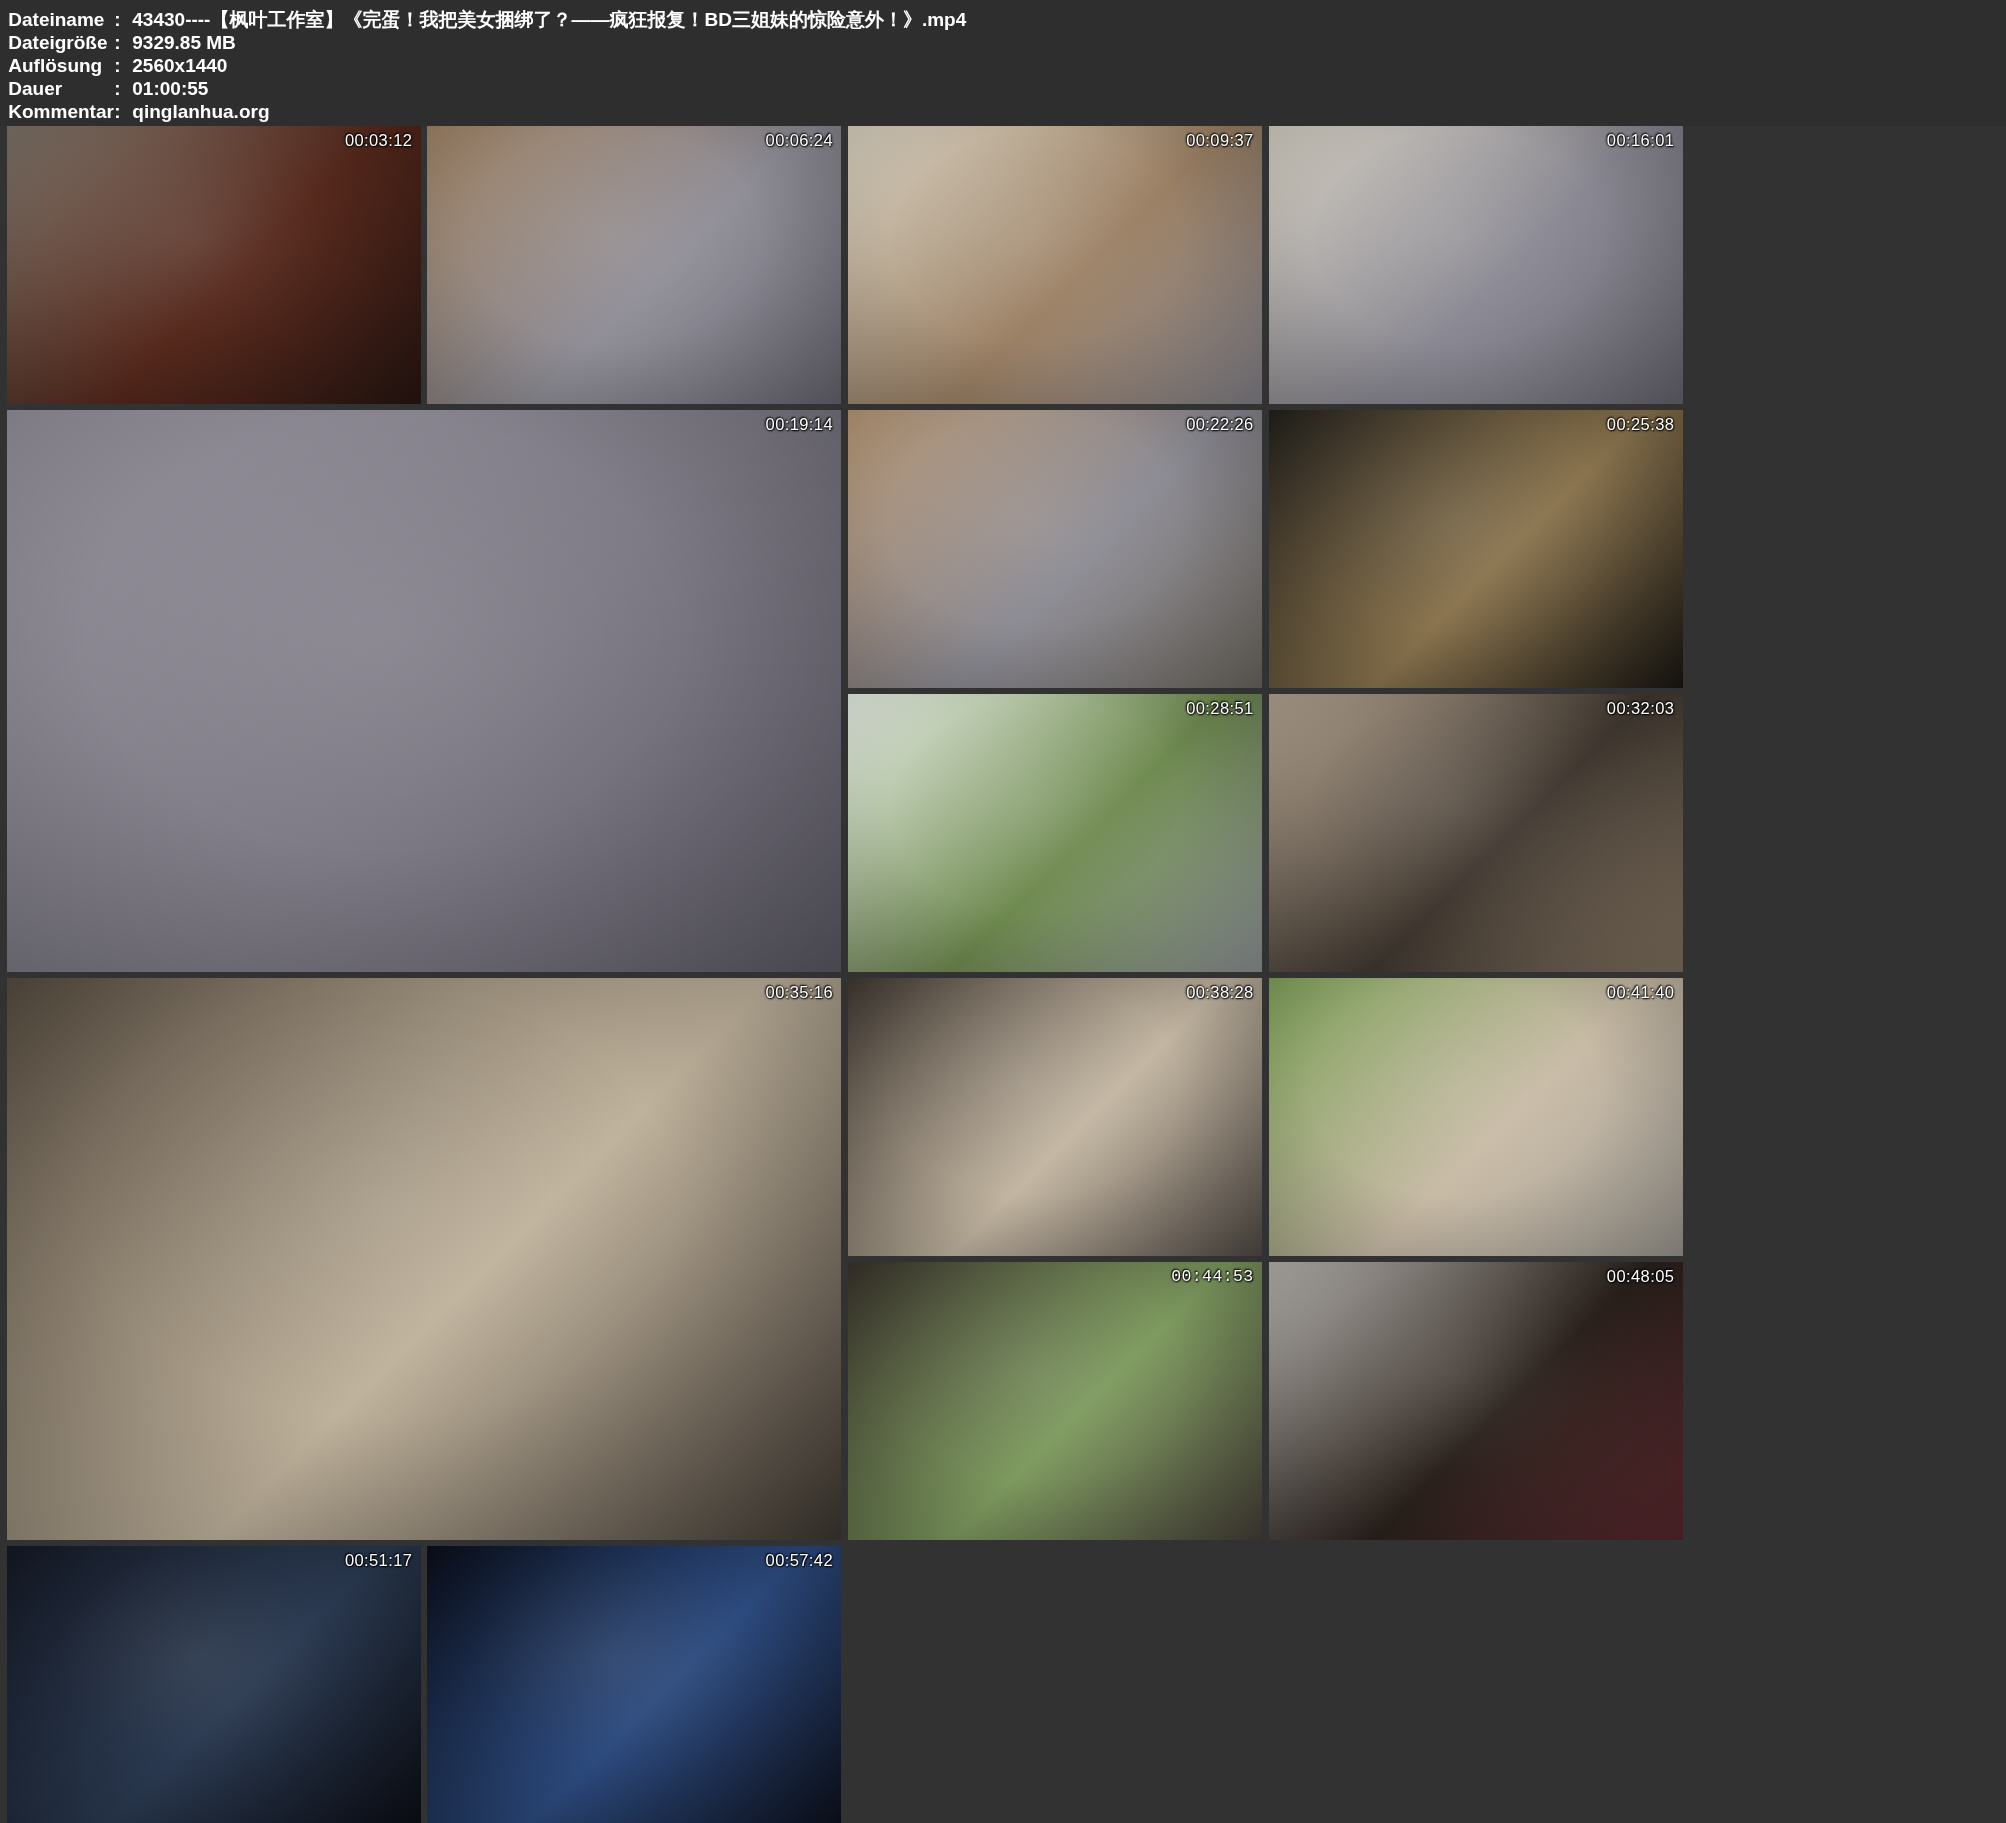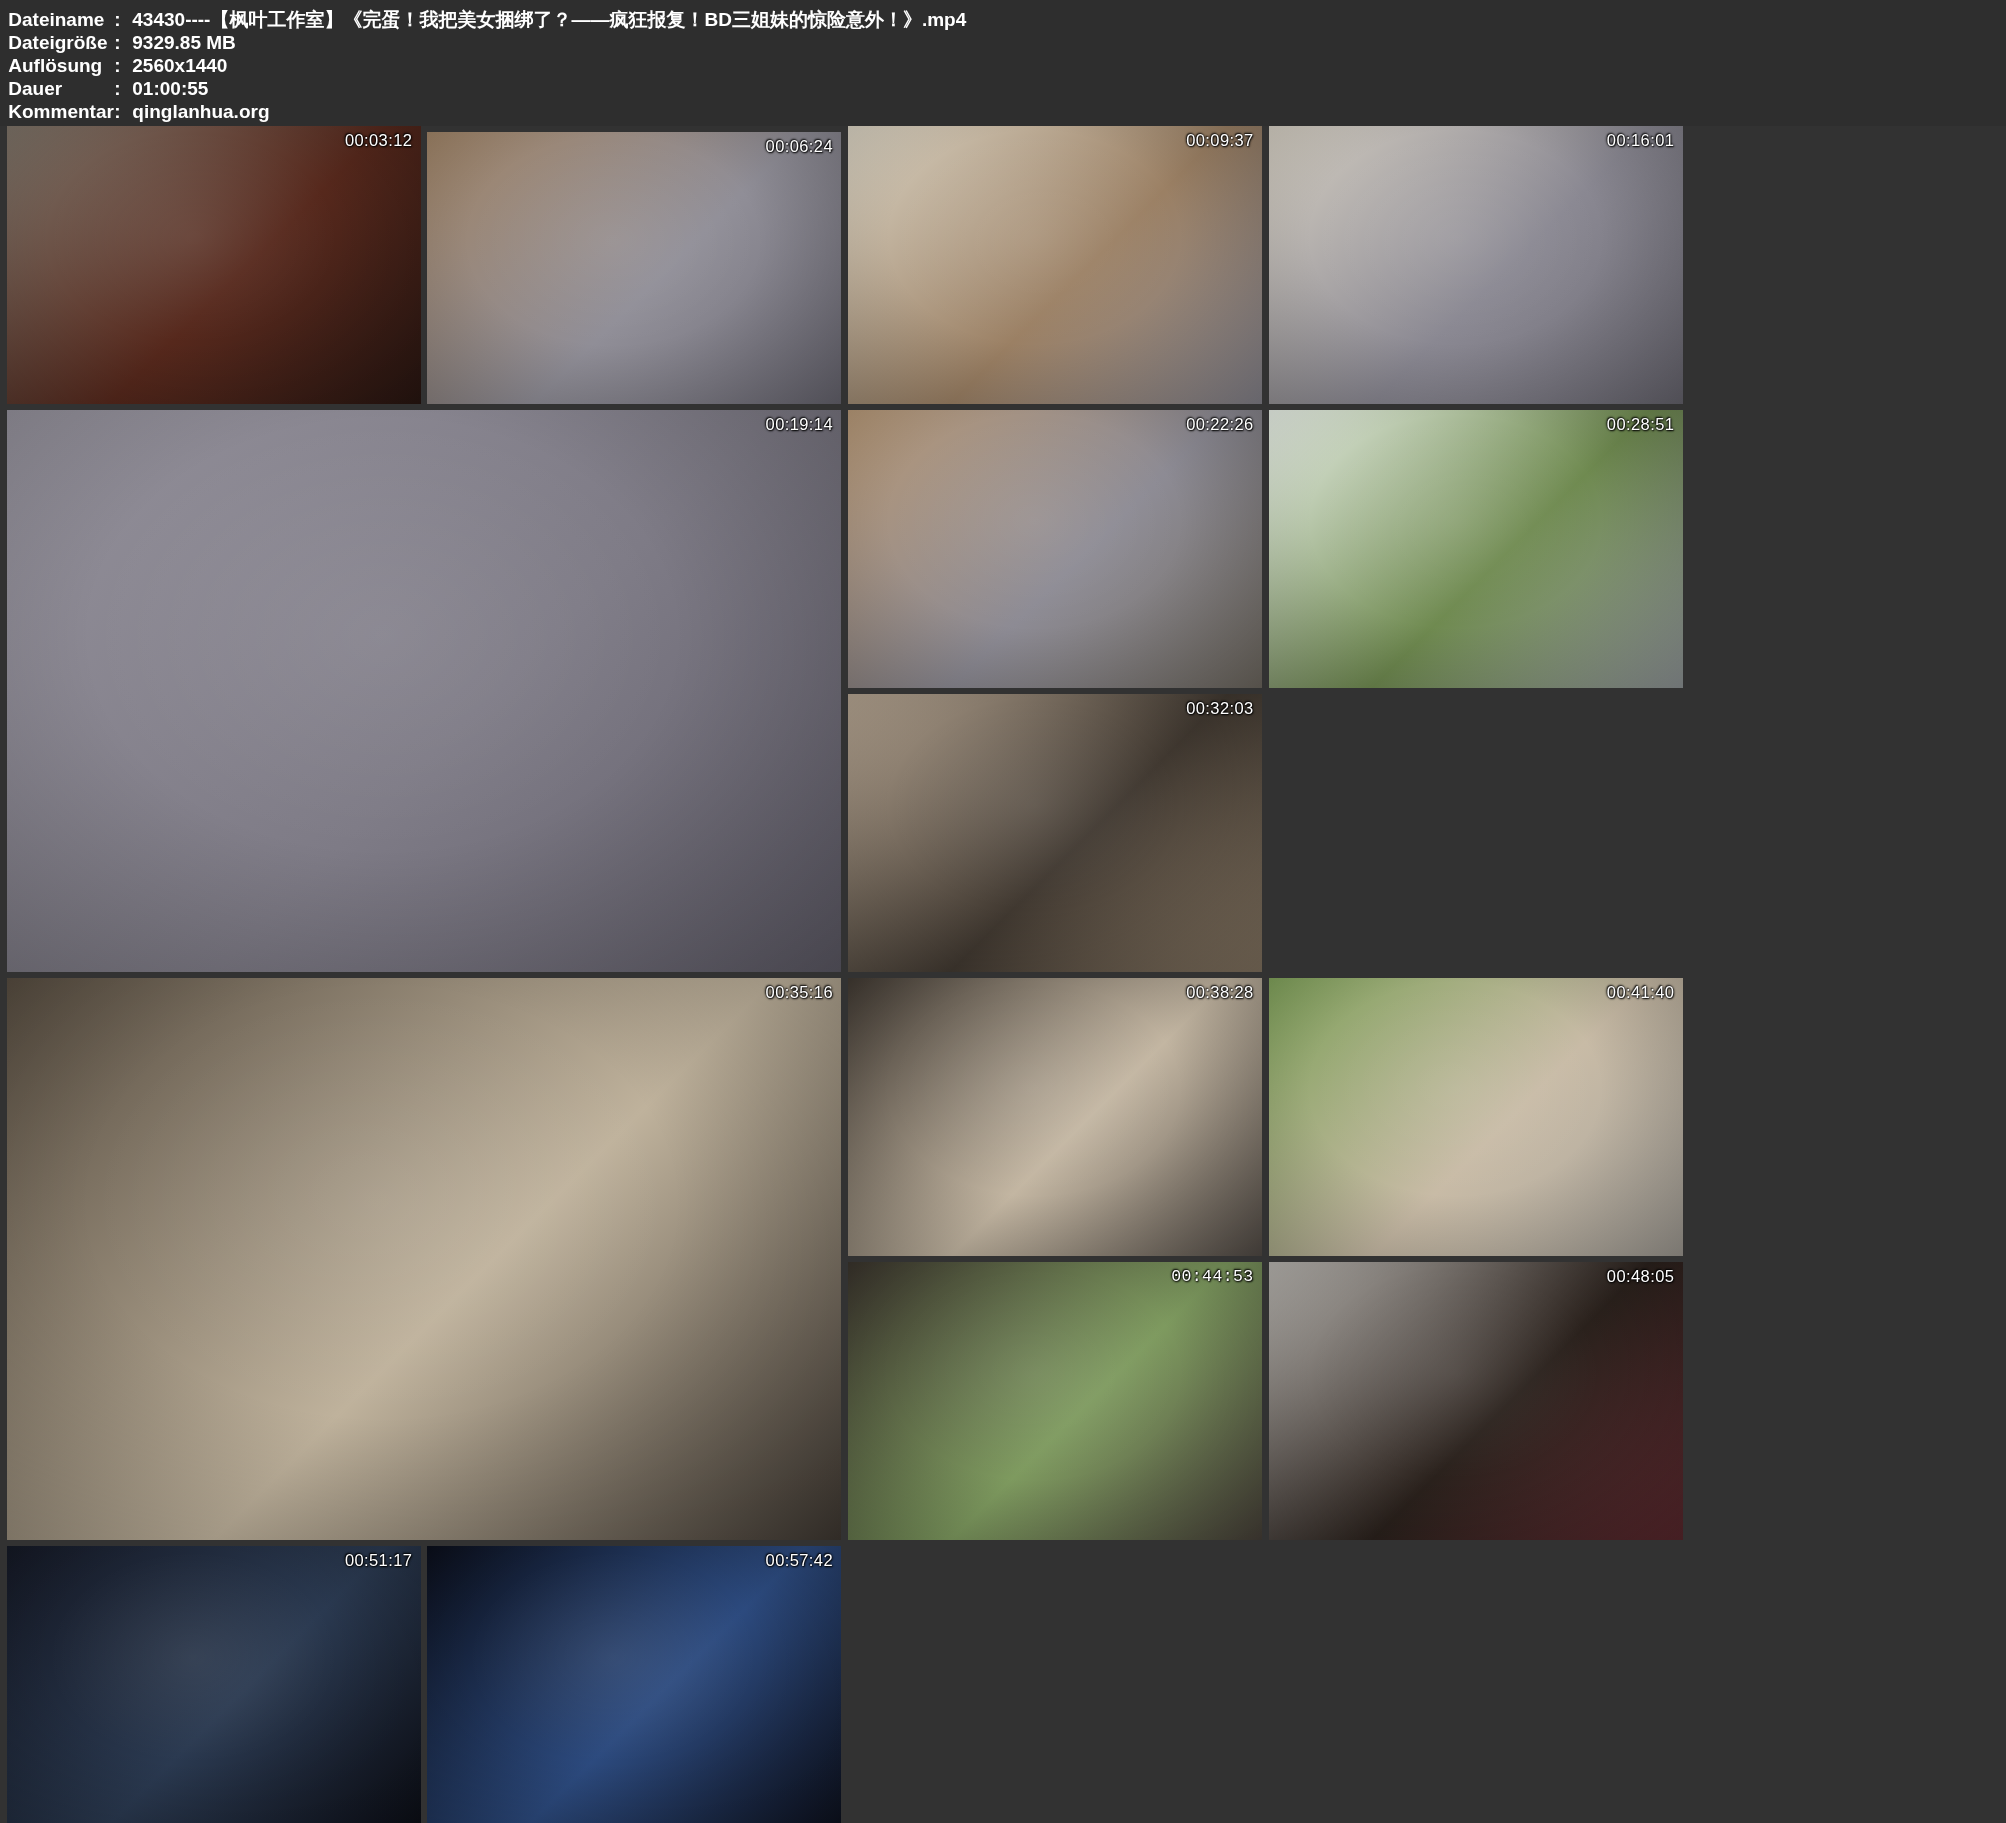--- a/index.html
+++ b/index.html
@@ -112,34 +112,37 @@
     <span class="meta-label">Kommentar</span>
     <span class="meta-sep">:</span>
     <span class="meta-value">qinglanhua.org</span>
   </div>
 </div>
 
 <div class="thumb-grid">
     <div class="thumb" style="background: linear-gradient(135deg, rgb(125, 115, 104) 0%, rgb(86, 40, 28) 55%, rgb(43, 23, 18) 100%);">
     <span class="ts-badge">00:03:12</span>
   </div>
-    <div class="thumb" style="background: linear-gradient(135deg, rgb(160, 132, 103) 0%, rgb(144, 142, 151) 55%, rgb(111, 109, 120) 100%); margin-top: 6px;">
+    <div class="thumb" style="background: linear-gradient(135deg, rgb(160, 132, 103) 0%, rgb(144, 142, 151) 55%, rgb(111, 109, 120) 100%);">
     <span class="ts-badge">00:06:24</span>
   </div>
     <div class="thumb" style="background: linear-gradient(135deg, rgb(217, 210, 194) 0%, rgb(155, 128, 100) 55%, rgb(142, 140, 149) 100%);">
     <span class="ts-badge">00:09:37</span>
   </div>
     <div class="thumb" style="background: linear-gradient(135deg, rgb(212, 206, 194) 0%, rgb(138, 136, 146) 55%, rgb(110, 108, 118) 100%);">
     <span class="ts-badge">00:16:01</span>
   </div>
     <div class="thumb large" style="background: linear-gradient(135deg, rgb(147, 144, 154) 0%, rgb(126, 123, 134) 55%, rgb(99, 96, 108) 100%);">
     <span class="ts-badge">00:19:14</span>
   </div>
     <div class="thumb" style="background: linear-gradient(135deg, rgb(182, 152, 119) 0%, rgb(141, 139, 148) 55%, rgb(117, 111, 102) 100%);">
     <span class="ts-badge">00:22:26</span>
+  </div>
+    <div class="thumb" style="background: linear-gradient(135deg, rgb(35, 32, 28) 0%, rgb(138, 116, 78) 55%, rgb(28, 24, 20) 100%);">
+    <span class="ts-badge">00:25:38</span>
   </div>
     <div class="thumb" style="background: linear-gradient(135deg, rgb(232, 239, 230) 0%, rgb(111, 138, 80) 55%, rgb(154, 160, 162) 100%);">
     <span class="ts-badge">00:28:51</span>
   </div>
     <div class="thumb" style="background: linear-gradient(135deg, rgb(179, 163, 144) 0%, rgb(64, 56, 48) 55%, rgb(138, 122, 102) 100%);">
     <span class="ts-badge">00:32:03</span>
   </div>
     <div class="thumb large" style="background: linear-gradient(135deg, rgb(85, 75, 63) 0%, rgb(191, 178, 156) 55%, rgb(67, 60, 53) 100%);">
     <span class="ts-badge">00:35:16</span>
   </div>

